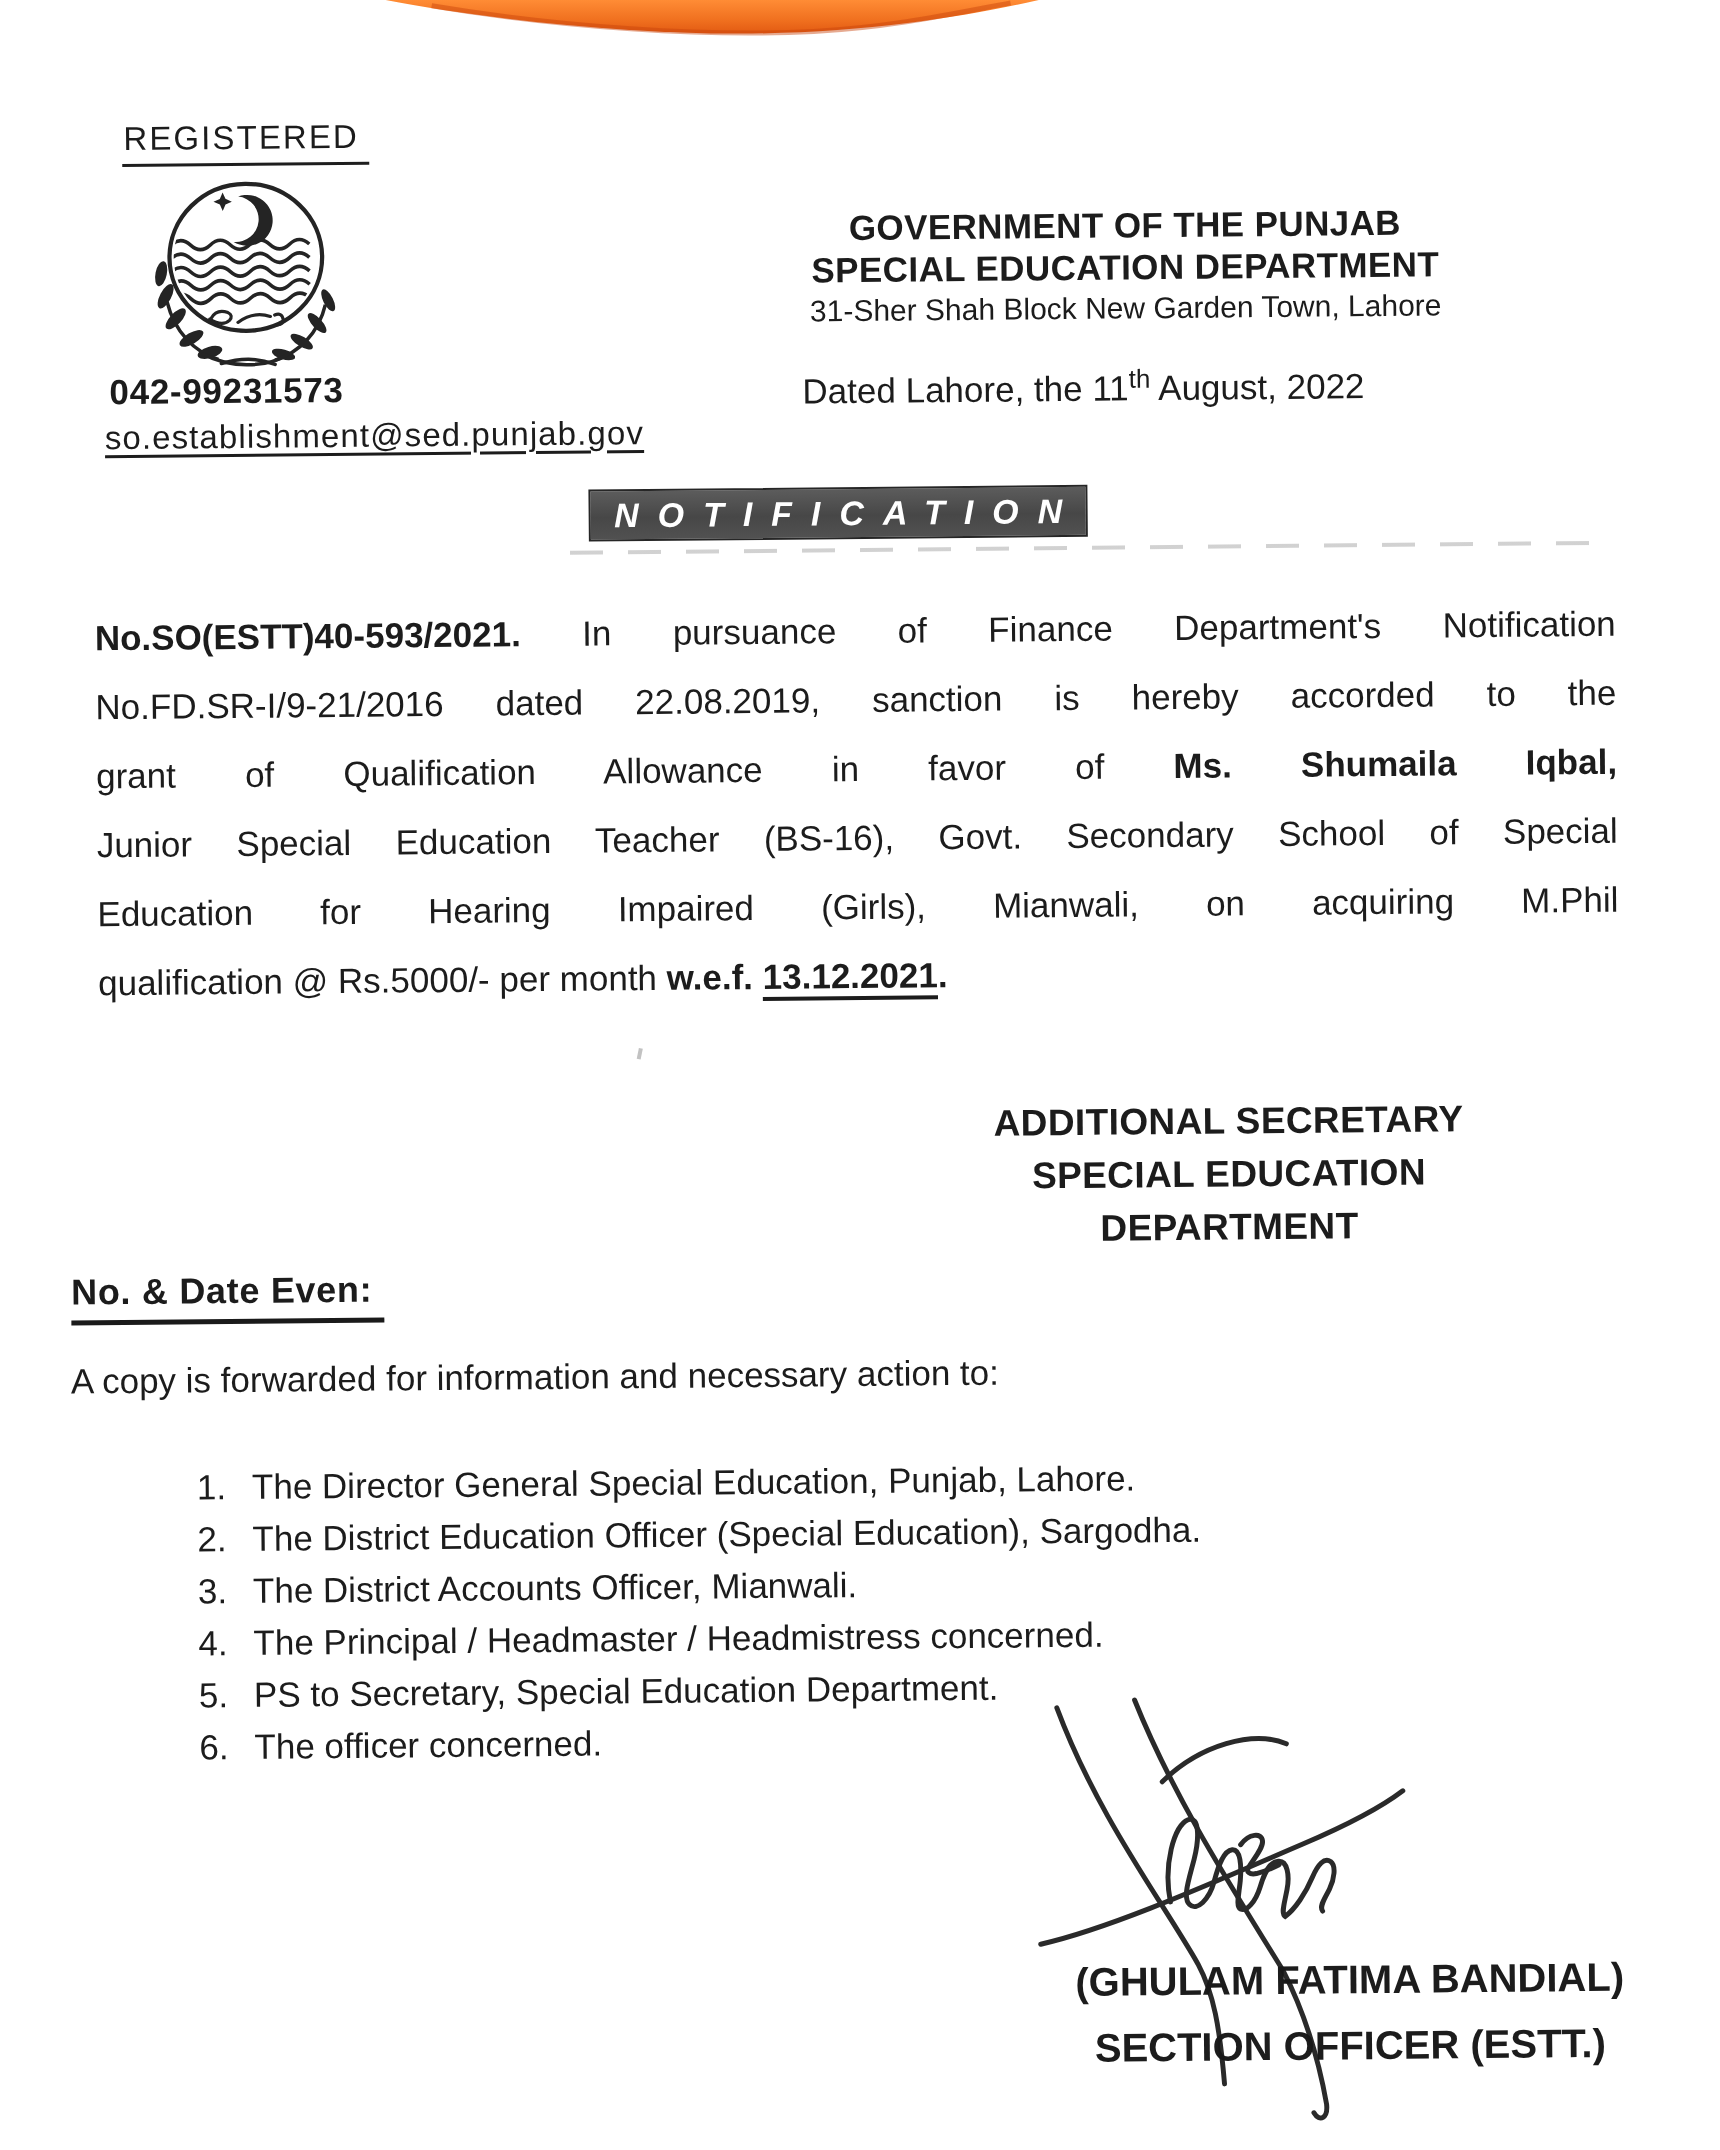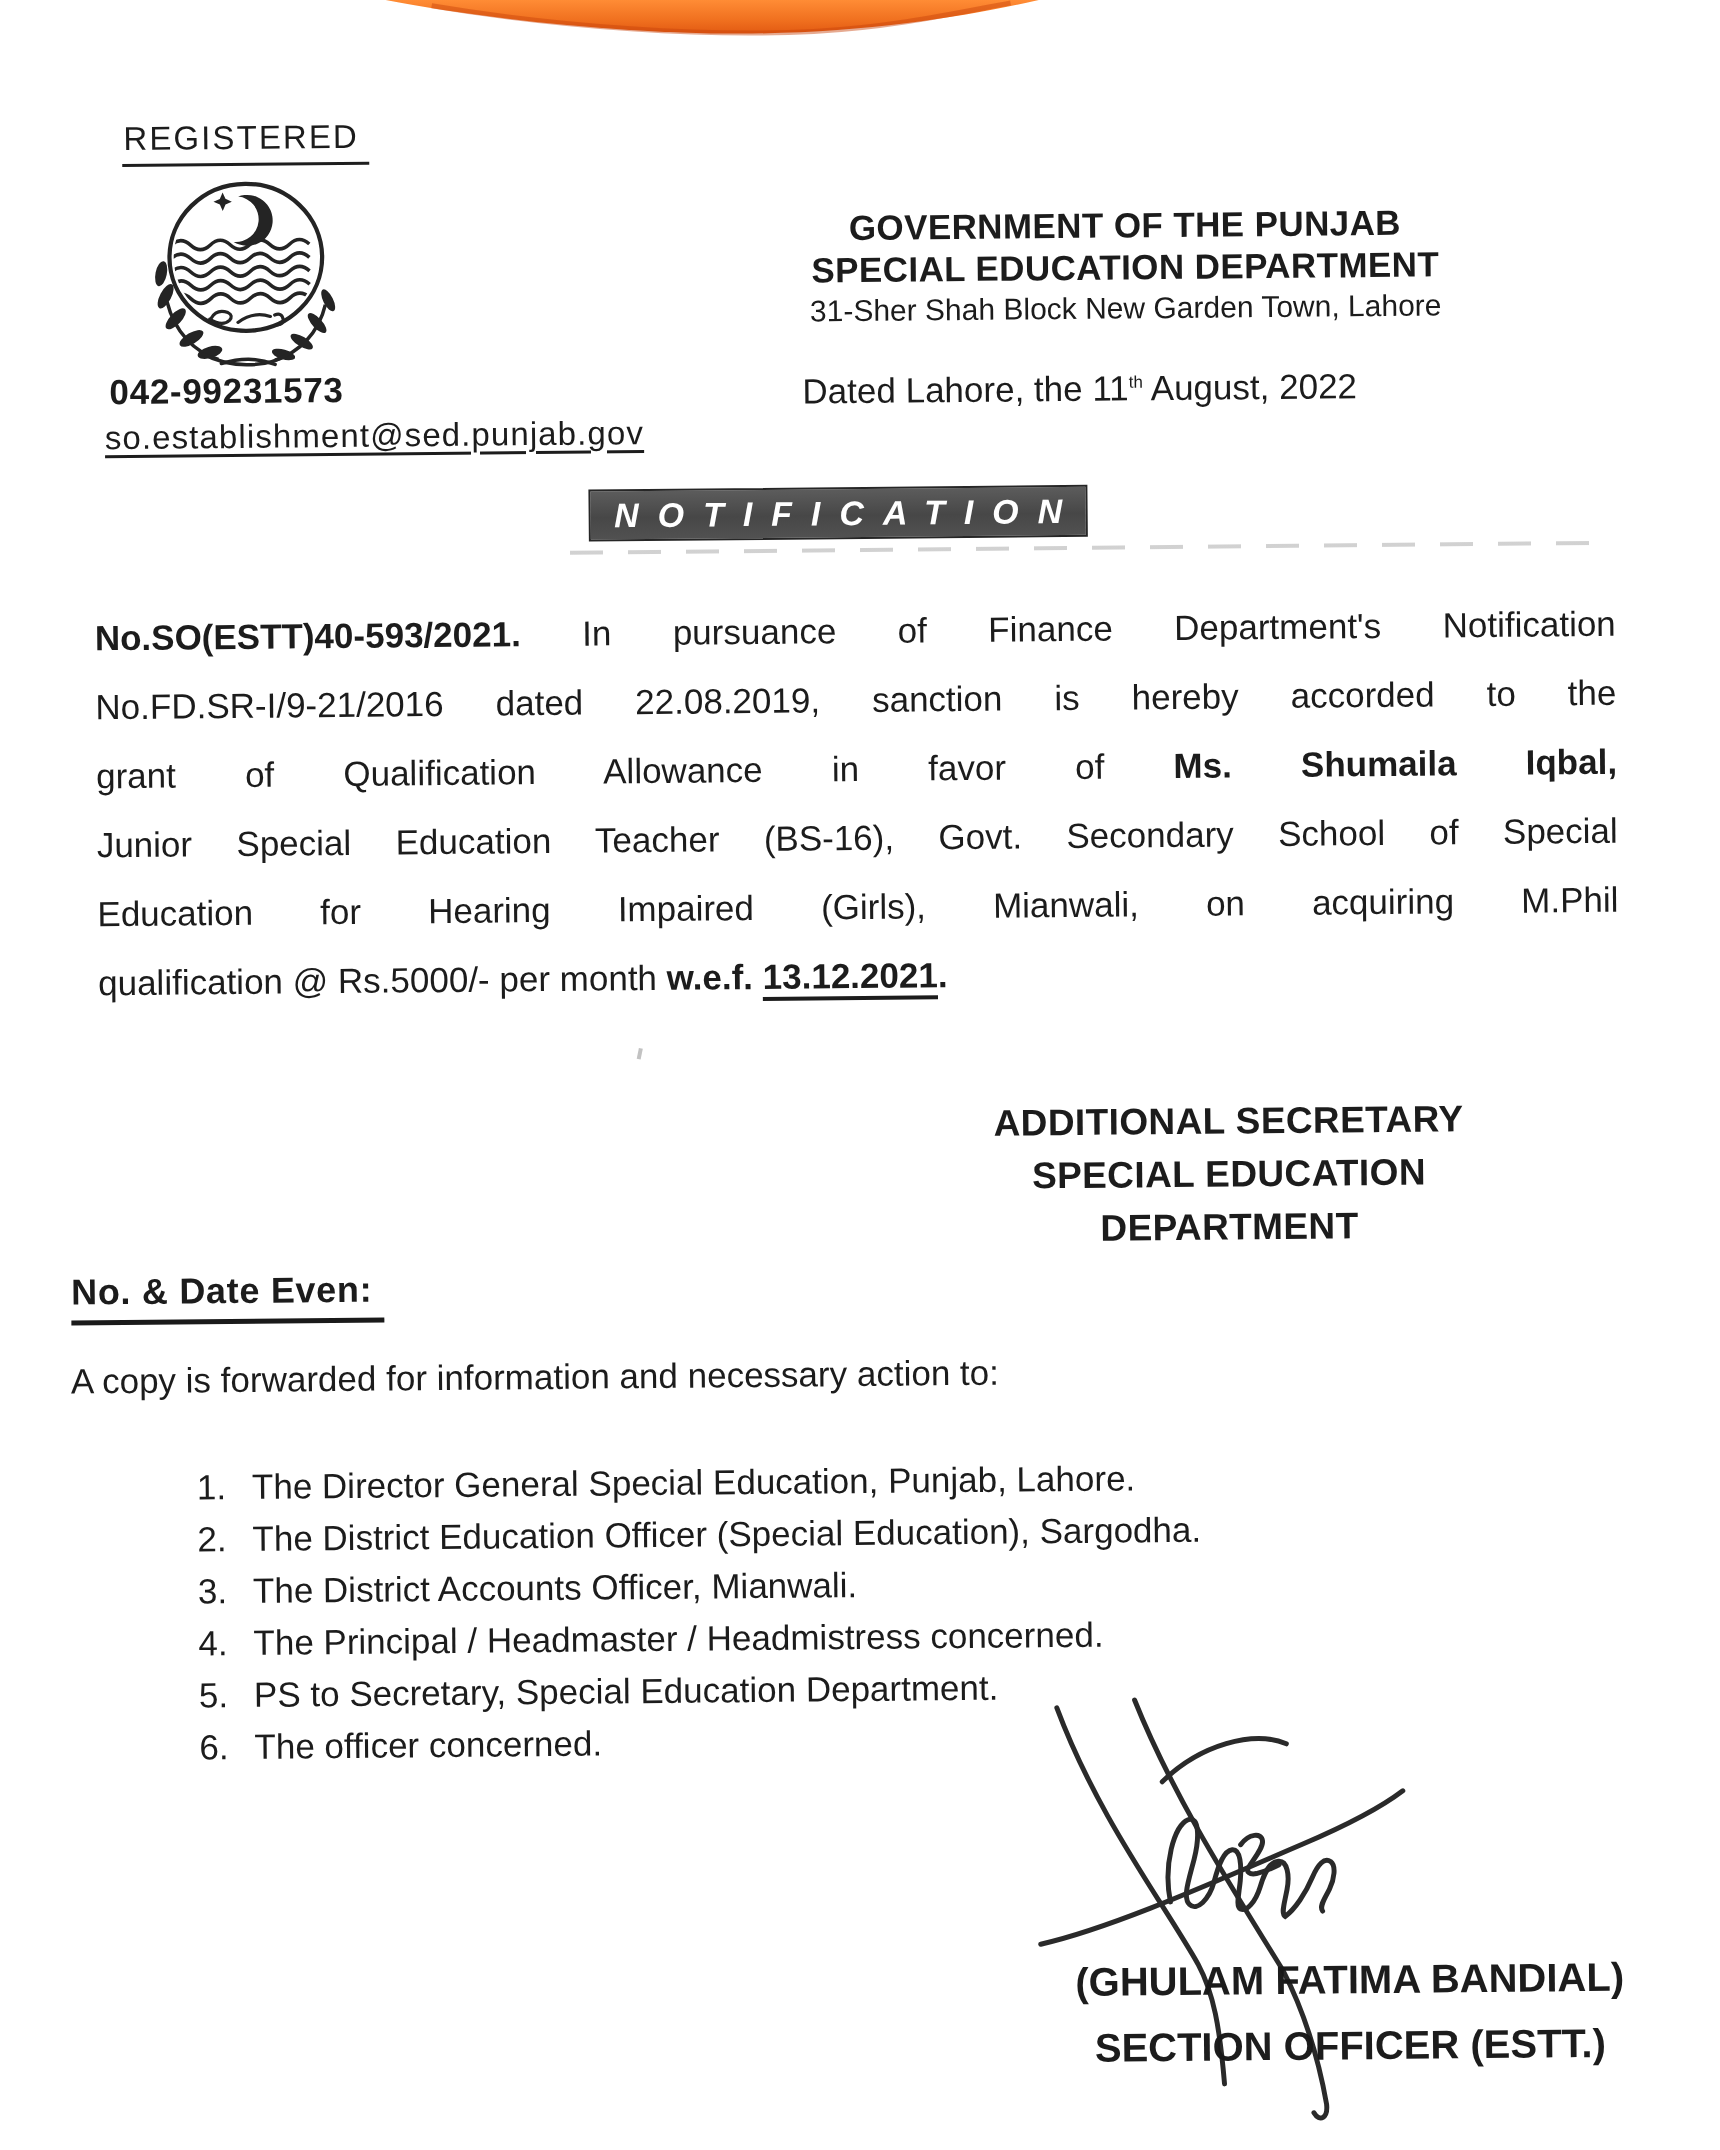--- a/index.html
+++ b/index.html
@@ -23,21 +23,21 @@
   .emblem{left:141px;top:168px;width:212px;height:198px;}
   .phone{left:115px;top:365px;font-size:35px;font-weight:bold;letter-spacing:0.7px;}
   .email{
     left:110px;top:412px;font-size:33px;letter-spacing:1.1px;
     text-decoration:underline;text-decoration-thickness:2.8px;text-underline-offset:6.4px;
   }
   .org-block{left:771px;top:207px;width:722px;text-align:center;}
   .org-line{font-size:35px;font-weight:bold;line-height:42px;letter-spacing:0.4px;}
   .org-addr{font-size:30px;line-height:38px;margin-top:1.4px;}
   .date-line{left:808px;top:371px;font-size:35px;}
-  .date-line sup{font-size:17px;vertical-align:super;line-height:0;}
+  .date-line sup{font-size:26px;vertical-align:super;line-height:0;}
 
   
   .banner{
     left:593px;top:487px;width:499px;height:52px;
     background:linear-gradient(180deg,#5c5c5c 0%,#474747 55%,#515151 100%);
     border:2.1px solid #262626;box-sizing:border-box;
     display:flex;align-items:center;justify-content:center;
   }
   .banner span{
     color:#ffffff;font-size:34px;font-weight:bold;font-style:italic;

